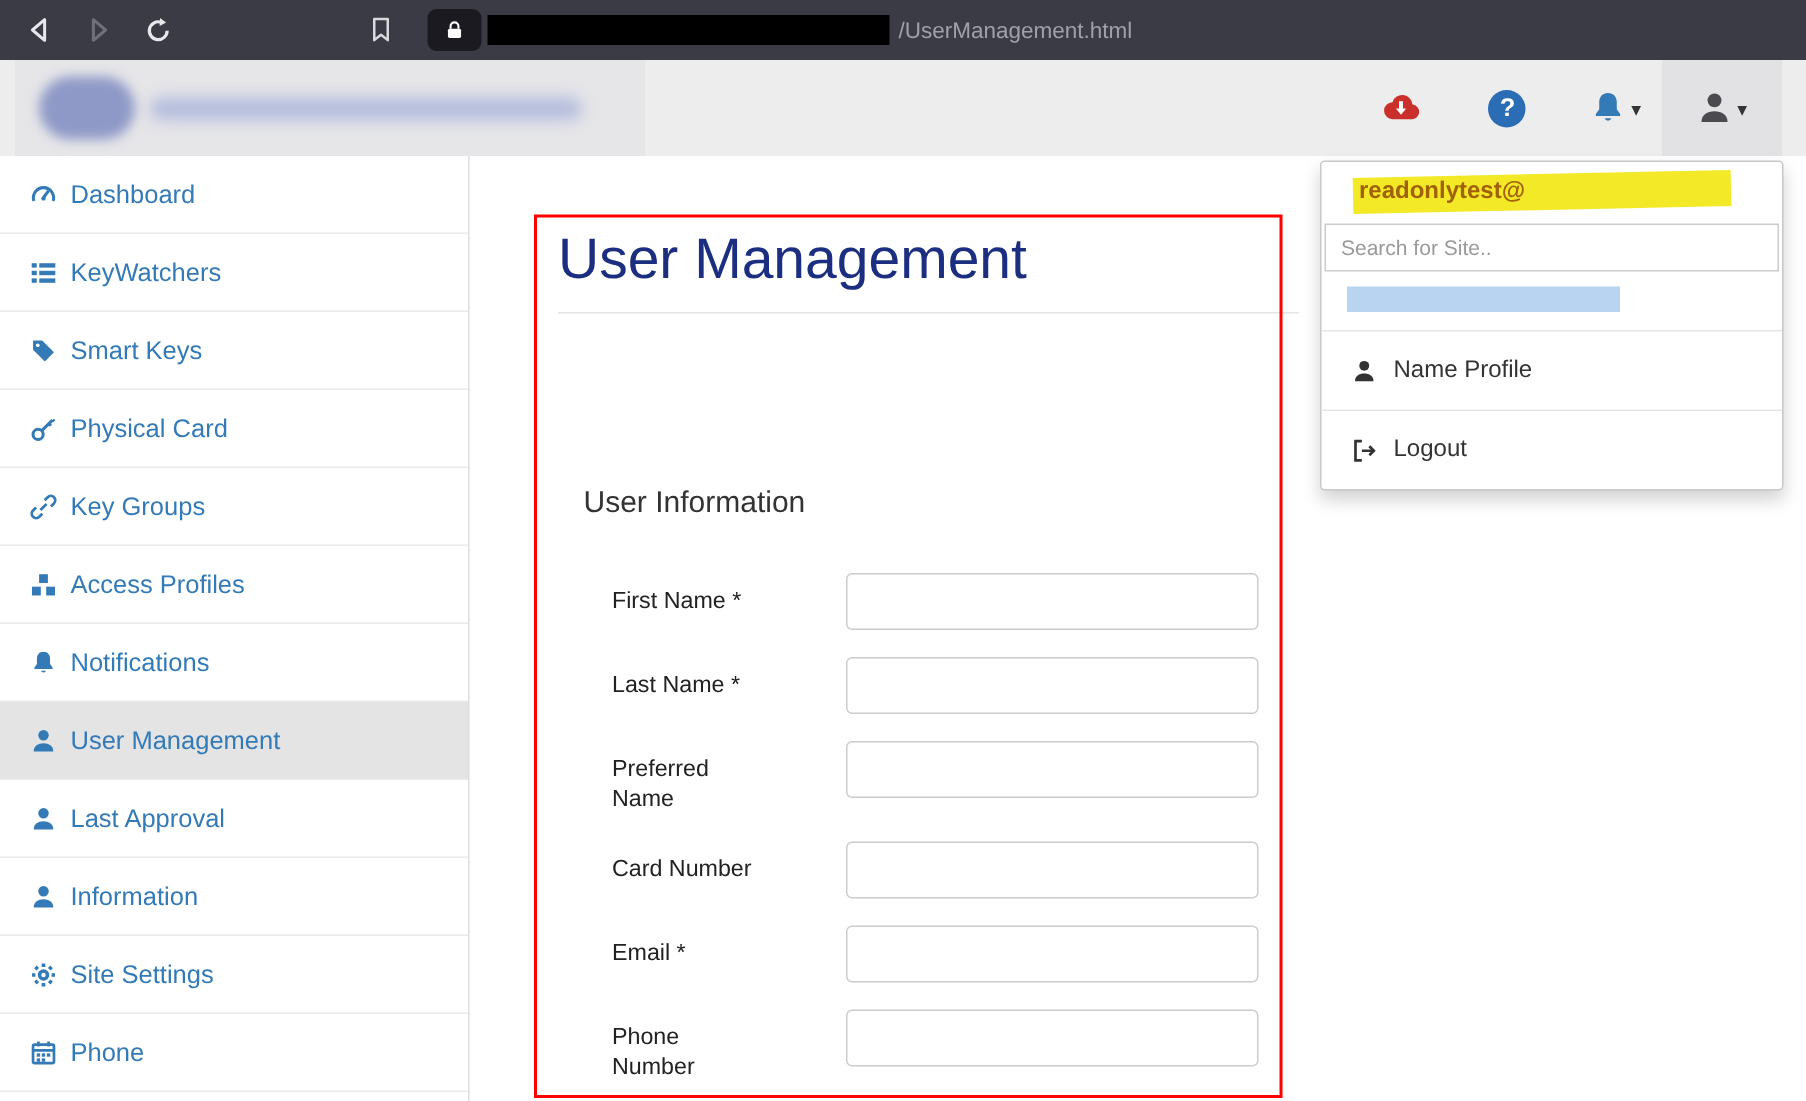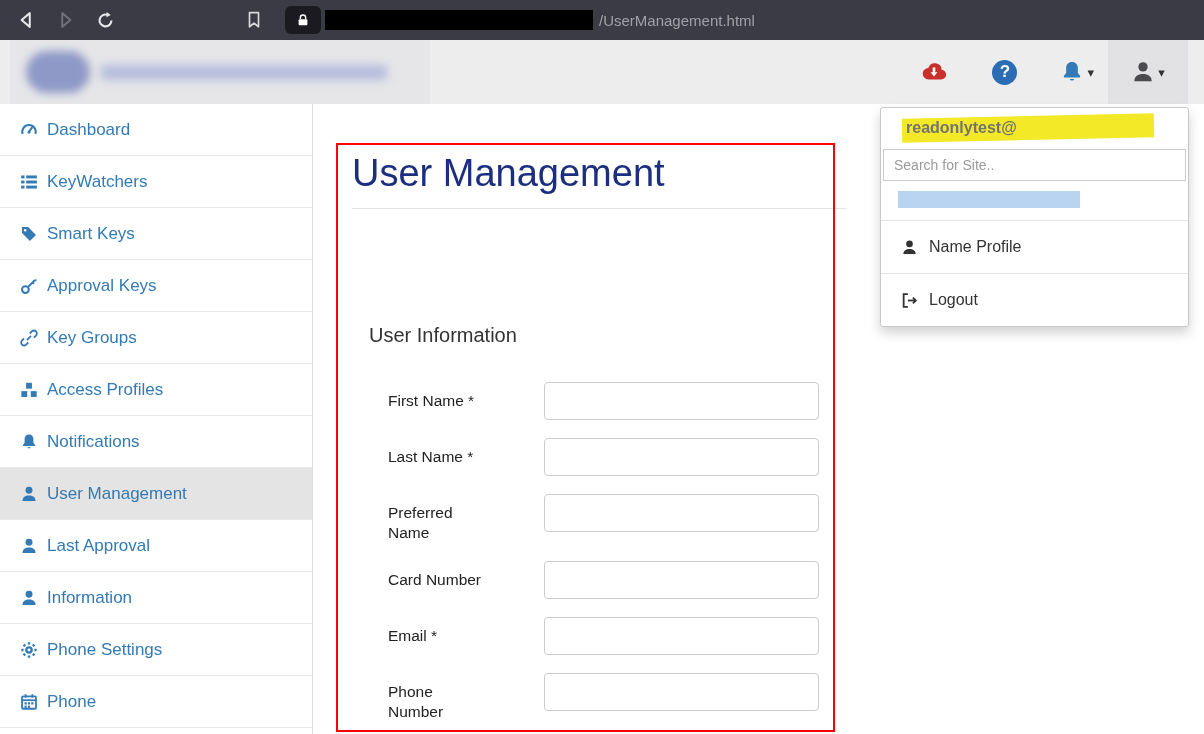--- a/index.html
+++ b/index.html
@@ -37,21 +37,21 @@
   .bell-group{display:flex;align-items:center;margin-right:14px;cursor:pointer;}
   .ic-bell-hdr{width:24px;height:24px;color:#337ab7;}
   .ic-bell-hdr svg{width:100%;height:100%;}
   .caret{color:#333;font-size:13px;margin-left:3px;line-height:1;}
   .user-panel{width:80px;height:64px;background:#e2e2e5;display:flex;align-items:center;
               justify-content:center;cursor:pointer;}
   .ic-user-hdr{width:24px;height:24px;color:#4a4a4f;}
   .ic-user-hdr svg{width:100%;height:100%;}
 
   
-  .content{position:absolute;left:0;top:104px;width:100%;height:630px;display:flex;}
+  .content{position:absolute;left:0;top:104px;width:100%;height:630px;display:flex;gap:20px;}
   .sidebar{width:312px;flex:none;border-right:1px solid #ddd;background:#fff;}
   .sb-item{height:51px;display:flex;align-items:center;padding-left:20px;gap:9px;
            border-bottom:1px solid #eaeaea;color:#337ab7;font-size:17px;cursor:pointer;}
   .sb-item.active{background:#e4e4e4;}
   .sb-ic{width:18px;height:18px;display:flex;flex:none;}
   .sb-ic svg{width:18px;height:18px;}
 
   .main{flex:1;position:relative;background:#fff;}
   .red-box{position:absolute;left:23px;top:39px;width:495px;height:585px;border:2px solid #ff0000;
            pointer-events:none;z-index:5;}
@@ -64,21 +64,21 @@
              white-space:pre-line;line-height:20px;}
   .frm-input{width:275px;height:38px;box-sizing:border-box;border:1px solid #ccc;border-radius:4px;
              padding:0 12px;font-size:15px;color:#333;background:#fff;}
 
   
   .user-menu{position:absolute;left:880px;top:107px;width:307px;background:#fff;
              border:1px solid #c8c8c8;border-radius:3px;box-shadow:0 6px 12px rgba(0,0,0,.18);z-index:30;}
   .menu-email{position:relative;height:41px;}
   .hl-band{position:absolute;left:21px;top:8px;width:252px;height:24px;background:#f3e926;
            transform:rotate(-1.2deg);}
-  .email-text{position:absolute;left:25px;top:11px;font-size:16px;font-weight:bold;color:#737373;}
+  .email-text{position:absolute;left:25px;top:11px;font-size:16px;font-weight:bold;color:#a16207;}
   .site-search{display:block;box-sizing:border-box;width:calc(100% - 4px);margin:0 2px;height:32px;
                border:1px solid #ccc;padding:0 10px;font-size:14px;color:#555;background:#fff;}
   .site-search::placeholder{color:#9a9a9a;}
   .blue-redact{margin:10px 0 12px 17px;width:182px;height:17px;background:#b8d4f0;}
   .menu-divider{border-top:1px solid #e5e5e5;}
   .menu-item{display:flex;align-items:center;gap:11px;padding:17px 20px;font-size:16px;color:#333;cursor:pointer;}
   .menu-item .mi-ic{width:17px;height:17px;display:flex;color:#333;flex:none;}
   .menu-item svg{width:17px;height:17px;}
 </style>
 </head>
@@ -254,21 +254,21 @@
             </svg>
           </span>
         <span>Smart Keys</span>
       </div>
       <div class="sb-item">
         <span class="sb-ic">
             <svg>
               <use href="#i-key"></use>
             </svg>
           </span>
-        <span>Approval Keys</span>
+        <span>Physical Card</span>
       </div>
       <div class="sb-item">
         <span class="sb-ic">
             <svg>
               <use href="#i-link"></use>
             </svg>
           </span>
         <span>Key Groups</span>
       </div>
       <div class="sb-item">
@@ -310,21 +310,21 @@
             </svg>
           </span>
         <span>Information</span>
       </div>
       <div class="sb-item">
         <span class="sb-ic">
             <svg>
               <use href="#i-gear"></use>
             </svg>
           </span>
-        <span>Phone Settings</span>
+        <span>Site Settings</span>
       </div>
       <div class="sb-item">
         <span class="sb-ic">
             <svg>
               <use href="#i-calendar"></use>
             </svg>
           </span>
         <span>Phone</span>
       </div>
     </div>

